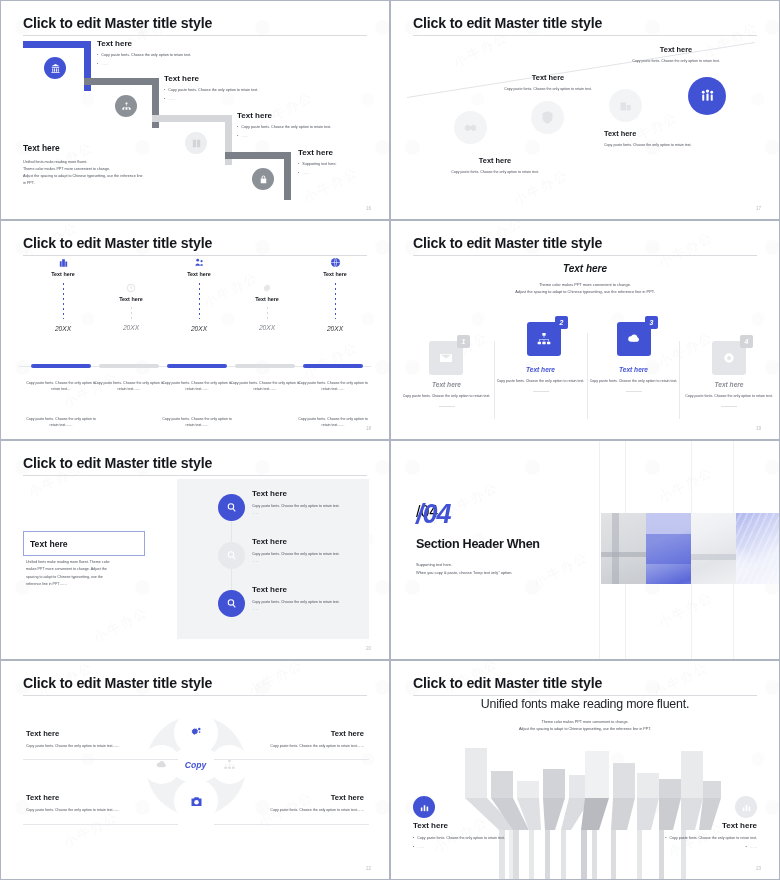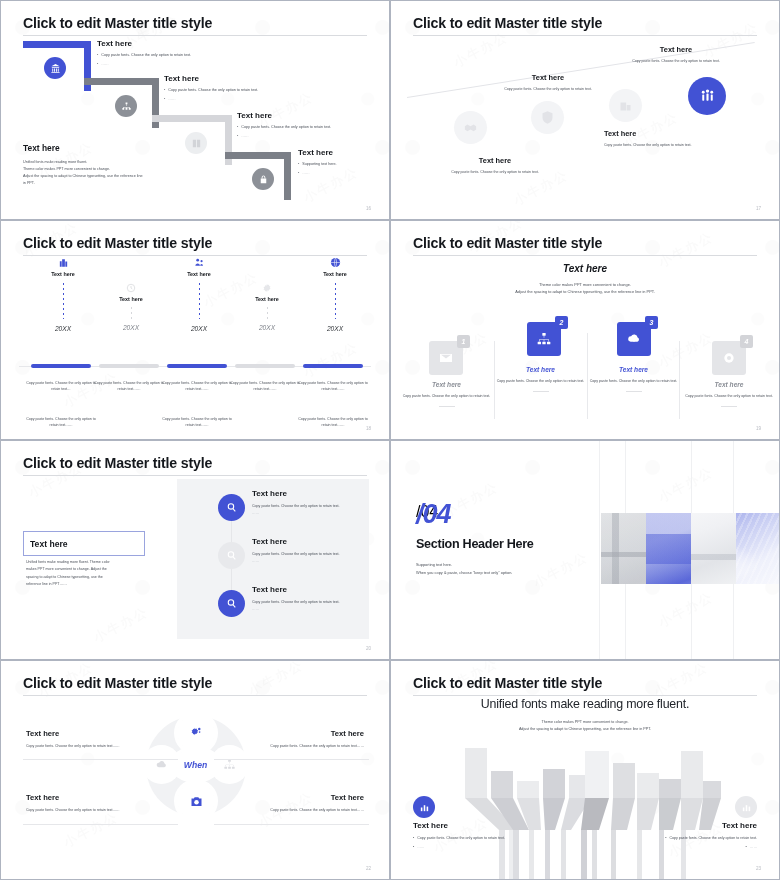--- a/index.html
+++ b/index.html
@@ -509,21 +509,21 @@
       <b style="left:265px;top:35px">小牛办公</b>
       <b style="left:265px;top:160px">小牛办公</b>
     </div>
     <div class="vline" style="left:208px"></div>
     <div class="vline" style="left:234px"></div>
     <div class="vline" style="left:300px"></div>
     <div class="vline" style="left:342px"></div>
 
     <div style="position:absolute;left:25px;top:62px" style2="">/04</div>
     <div style="position:absolute;left:25px;top:58px;font-size:27px;font-weight:700;font-style:italic;color:#4252d4;letter-spacing:-1px">/04</div>
-    <div style="position:absolute;left:25px;top:96px;font-size:12.6px;font-weight:700;color:#15181d;letter-spacing:-.3px">Section Header Here</div>
+    <div style="position:absolute;left:25px;top:96px;font-size:12.6px;font-weight:700;color:#15181d;letter-spacing:-.3px">Section Header When</div>
     <div class="bd" style="position:absolute;left:25px;top:120px;font-size:3.9px;line-height:2">
       <div>Supporting text here.</div>
       <div>When you copy &amp; paste, choose "keep text only" option.</div>
     </div>
 
     <div class="imgstrip" style="left:210px;top:72px;width:180px;height:71px">
       <div class="p" style="width:45px">
         <i style="left:0;background:
            linear-gradient(160deg,#fafbfc 0%,#eceef1 38%,#dfe1e5 60%,#f4f5f7 100%);"></i>
         <i style="left:0;background:
@@ -591,21 +591,21 @@
         <path d="M9 5h6l1.2 2H20v12H4V7h3.8z"></path>
           <circle cx="12" cy="13" r="3.6" fill="#fff"></circle>
       </svg>
     </div>
     <div class="satc" style="left:144px;top:87px;width:33px;height:33px">
       <svg class="ic" width="13" height="13" viewBox="0 0 24 24" fill="#dcdde1">
         <path d="M7 17a4.2 4.2 0 0 1 .6-8.4 5.3 5.3 0 0 1 10 1.6A3.5 3.5 0 0 1 17 17z"></path>
       </svg>
     </div>
     <div class="satc" style="left:172px;top:88px;width:45px;height:31px">
-      <span style="font-size:8.6px;font-weight:700;font-style:italic;color:#4252d4">When</span>
+      <span style="font-size:8.6px;font-weight:700;font-style:italic;color:#4252d4">Copy</span>
     </div>
 
     <div class="hline" style="left:22px;top:98px;width:155px"></div>
     <div class="hline" style="left:213px;top:98px;width:155px"></div>
     <div class="hline" style="left:22px;top:163px;width:155px"></div>
     <div class="hline" style="left:213px;top:163px;width:155px"></div>
 
     <div style="position:absolute;left:25px;top:68px;width:130px">
       <div class="th" style="font-size:7.6px">Text here</div>
       <div class="bd" style="font-size:3.6px;margin-top:5px;line-height:1.8">Copy paste fonts. Choose the only option to retain text……</div>

